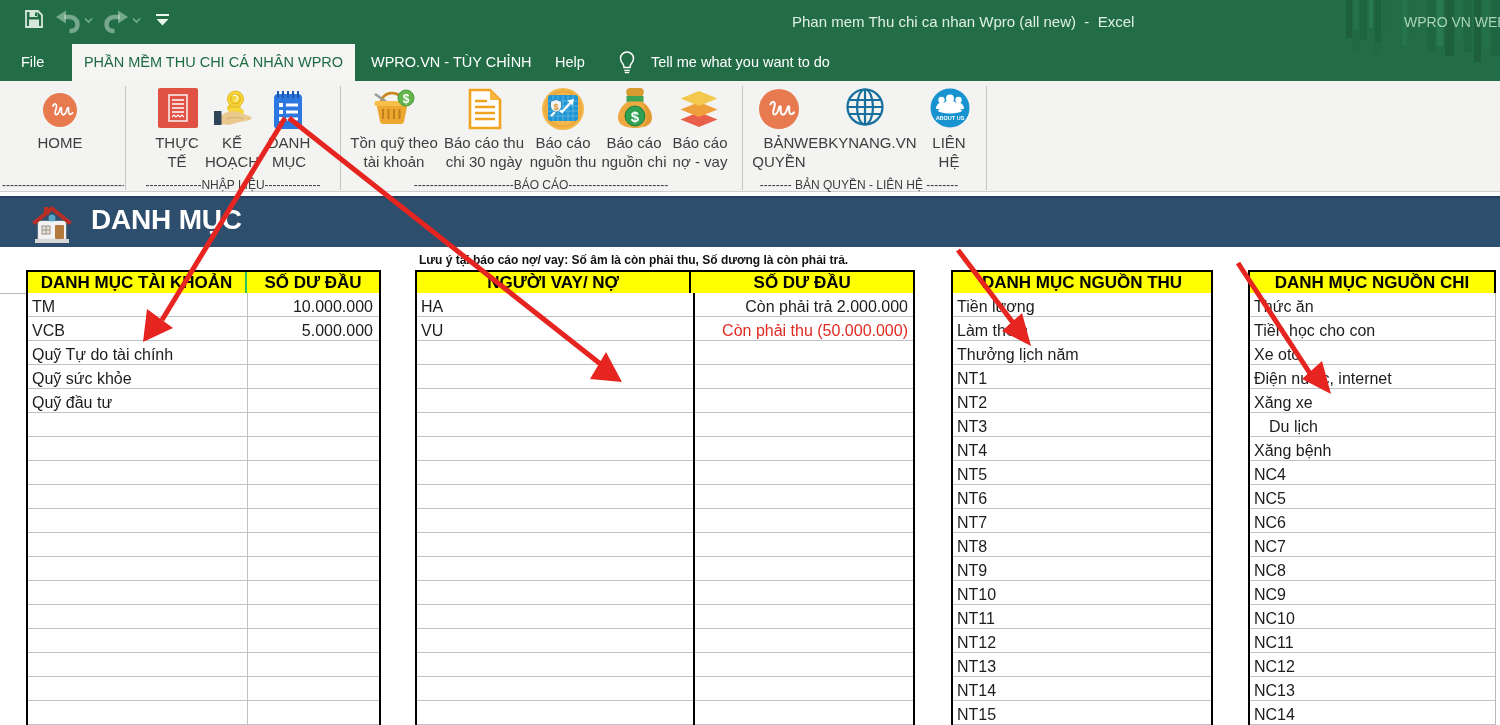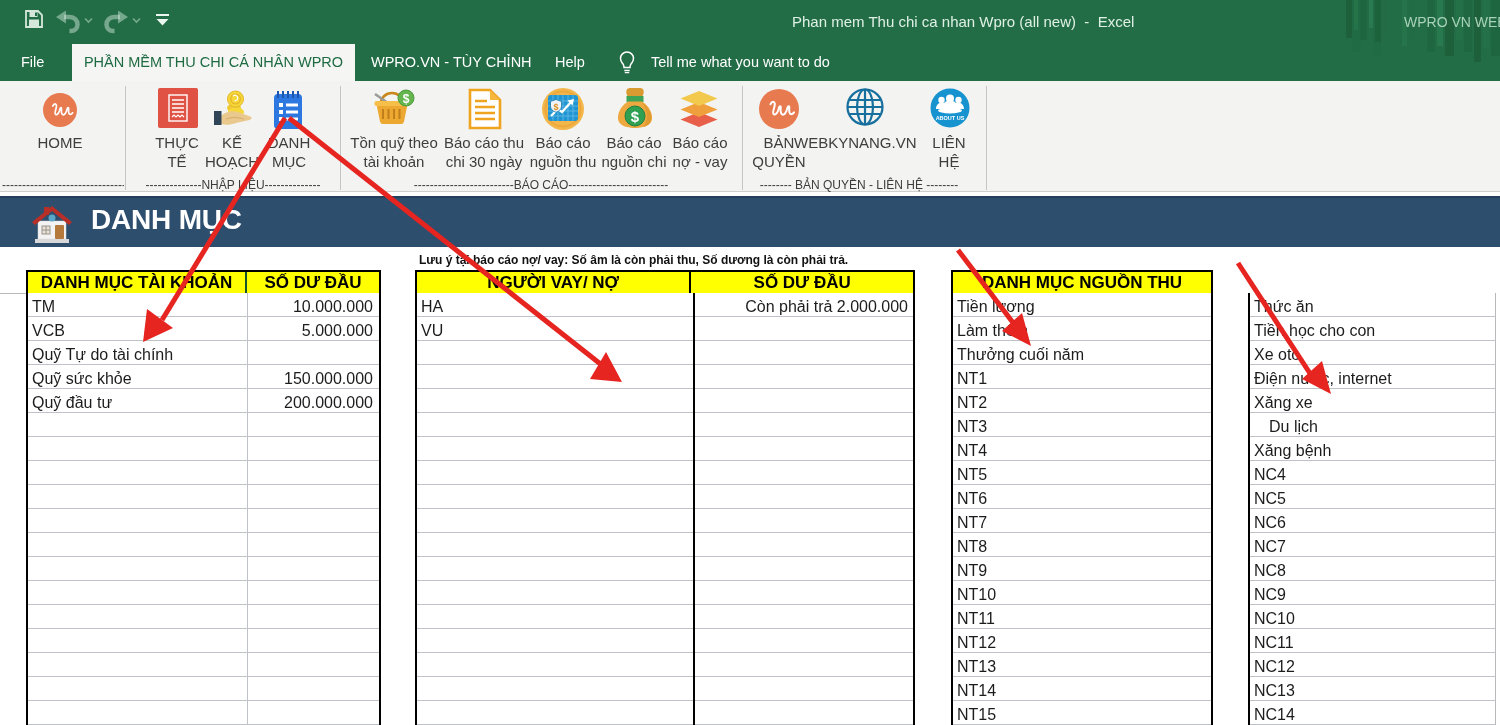--- a/index.html
+++ b/index.html
@@ -247,74 +247,76 @@
   <rect x="5" y="38" width="34" height="4" fill="#d8d8d8"></rect>
 </svg>
 <div class="abs" id="dmtitle">DANH MỤC</div>
 
 <div class="abs" id="note">Lưu ý tại báo cáo nợ/ vay: Số âm là còn phải thu, Số dương là còn phải trả.</div>
 
 <div class="abs" style="left:0;top:293px;width:26px;height:1px;background:#b9b9b9"></div>
 
 <div class="tbl" style="left:26px;top:270px;width:355px;height:455px">
   <div class="thead" style="width:355px">
-    <div style="width:219px;border-right:2px solid #14532d">DANH MỤC TÀI KHOẢN</div>
+    <div style="width:219px;border-right:2px solid #22c55e">DANH MỤC TÀI KHOẢN</div>
     <div style="width:132px">SỐ DƯ ĐẦU</div>
   </div>
   <div class="tbody" style="top:23px;width:355px;height:432px;border-left:2px solid #000;border-right:2px solid #000"></div>
   <div class="abs" style="left:221px;top:23px;width:1px;height:432px;background:#bfc3c7"></div>
   <div class="cell" style="left:6px;top:23px">TM</div>
     <div class="cell num" style="left:120px;top:23px;width:227px">10.000.000</div>
   <div class="cell" style="left:6px;top:47px">VCB</div>
     <div class="cell num" style="left:120px;top:47px;width:227px">5.000.000</div>
   <div class="cell" style="left:6px;top:71px">Quỹ Tự do tài chính</div>
   <div class="cell" style="left:6px;top:95px">Quỹ sức khỏe</div>
-    <div class="cell num" style="left:120px;top:95px;width:227px">150.000.000</div>
   <div class="cell" style="left:6px;top:119px">Quỹ đầu tư</div>
-    <div class="cell num" style="left:120px;top:119px;width:227px">200.000.000</div>
 </div>
 
 <div class="tbl" style="left:415px;top:270px;width:500px;height:455px">
   <div class="thead" style="width:500px">
     <div style="width:276px;border-right:2px solid #000">NGƯỜI VAY/ NỢ</div>
     <div style="width:223px">SỐ DƯ ĐẦU</div>
   </div>
   <div class="tbody" style="top:23px;width:500px;height:432px;border-left:2px solid #000;border-right:2px solid #000"></div>
   <div class="abs" style="left:278px;top:23px;width:2px;height:432px;background:#000"></div>
   <div class="cell" style="left:6px;top:23px">HA</div>
     <div class="cell num" style="left:287px;top:23px;width:206px">Còn phải trả 2.000.000</div>
   <div class="cell" style="left:6px;top:47px">VU</div>
+    <div class="cell num" style="left:287px;top:47px;width:206px;color:#e02a20">Còn phải thu (50.000.000)</div>
 </div>
 
 <div class="tbl" style="left:951px;top:270px;width:282px;height:455px">
   <div class="thead" style="width:262px">
       <div style="width:258px">DANH MỤC NGUỒN THU</div>
     </div>
   <div class="tbody" style="top:23px;width:262px;height:432px;border-left:2px solid #000;border-right:2px solid #000"></div>
   <div class="cell" style="left:6px;top:23px">Tiền lương</div>
   <div class="cell" style="left:6px;top:47px">Làm thêm</div>
-  <div class="cell" style="left:6px;top:71px">Thưởng cuối năm</div>
+  <div class="cell" style="left:6px;top:71px">Thưởng lịch năm</div>
   <div class="cell" style="left:6px;top:95px">NT1</div>
   <div class="cell" style="left:6px;top:119px">NT2</div>
   <div class="cell" style="left:6px;top:143px">NT3</div>
   <div class="cell" style="left:6px;top:167px">NT4</div>
   <div class="cell" style="left:6px;top:191px">NT5</div>
   <div class="cell" style="left:6px;top:215px">NT6</div>
   <div class="cell" style="left:6px;top:239px">NT7</div>
   <div class="cell" style="left:6px;top:263px">NT8</div>
   <div class="cell" style="left:6px;top:287px">NT9</div>
   <div class="cell" style="left:6px;top:311px">NT10</div>
   <div class="cell" style="left:6px;top:335px">NT11</div>
   <div class="cell" style="left:6px;top:359px">NT12</div>
   <div class="cell" style="left:6px;top:383px">NT13</div>
   <div class="cell" style="left:6px;top:407px">NT14</div>
   <div class="cell" style="left:6px;top:431px">NT15</div>
 </div>
 
 <div class="tbl" style="left:1248px;top:270px;width:248px;height:455px">
+  <div class="thead" style="width:248px">
+      <div style="width:244px">DANH MỤC NGUỒN CHI</div>
+    </div>
   <div class="tbody" style="top:23px;width:248px;height:432px;border-left:2px solid #000;border-right:1px solid #b9b9b9"></div>
   <div class="cell" style="left:6px;top:23px">Thức ăn</div>
   <div class="cell" style="left:6px;top:47px">Tiền học cho con</div>
   <div class="cell" style="left:6px;top:71px">Xe oto</div>
   <div class="cell" style="left:6px;top:95px">Điện nước, internet</div>
   <div class="cell" style="left:6px;top:119px">Xăng xe</div>
   <div class="cell" style="left:21px;top:143px">Du lịch</div>
   <div class="cell" style="left:6px;top:167px">Xăng bệnh</div>
   <div class="cell" style="left:6px;top:191px">NC4</div>
   <div class="cell" style="left:6px;top:215px">NC5</div>

